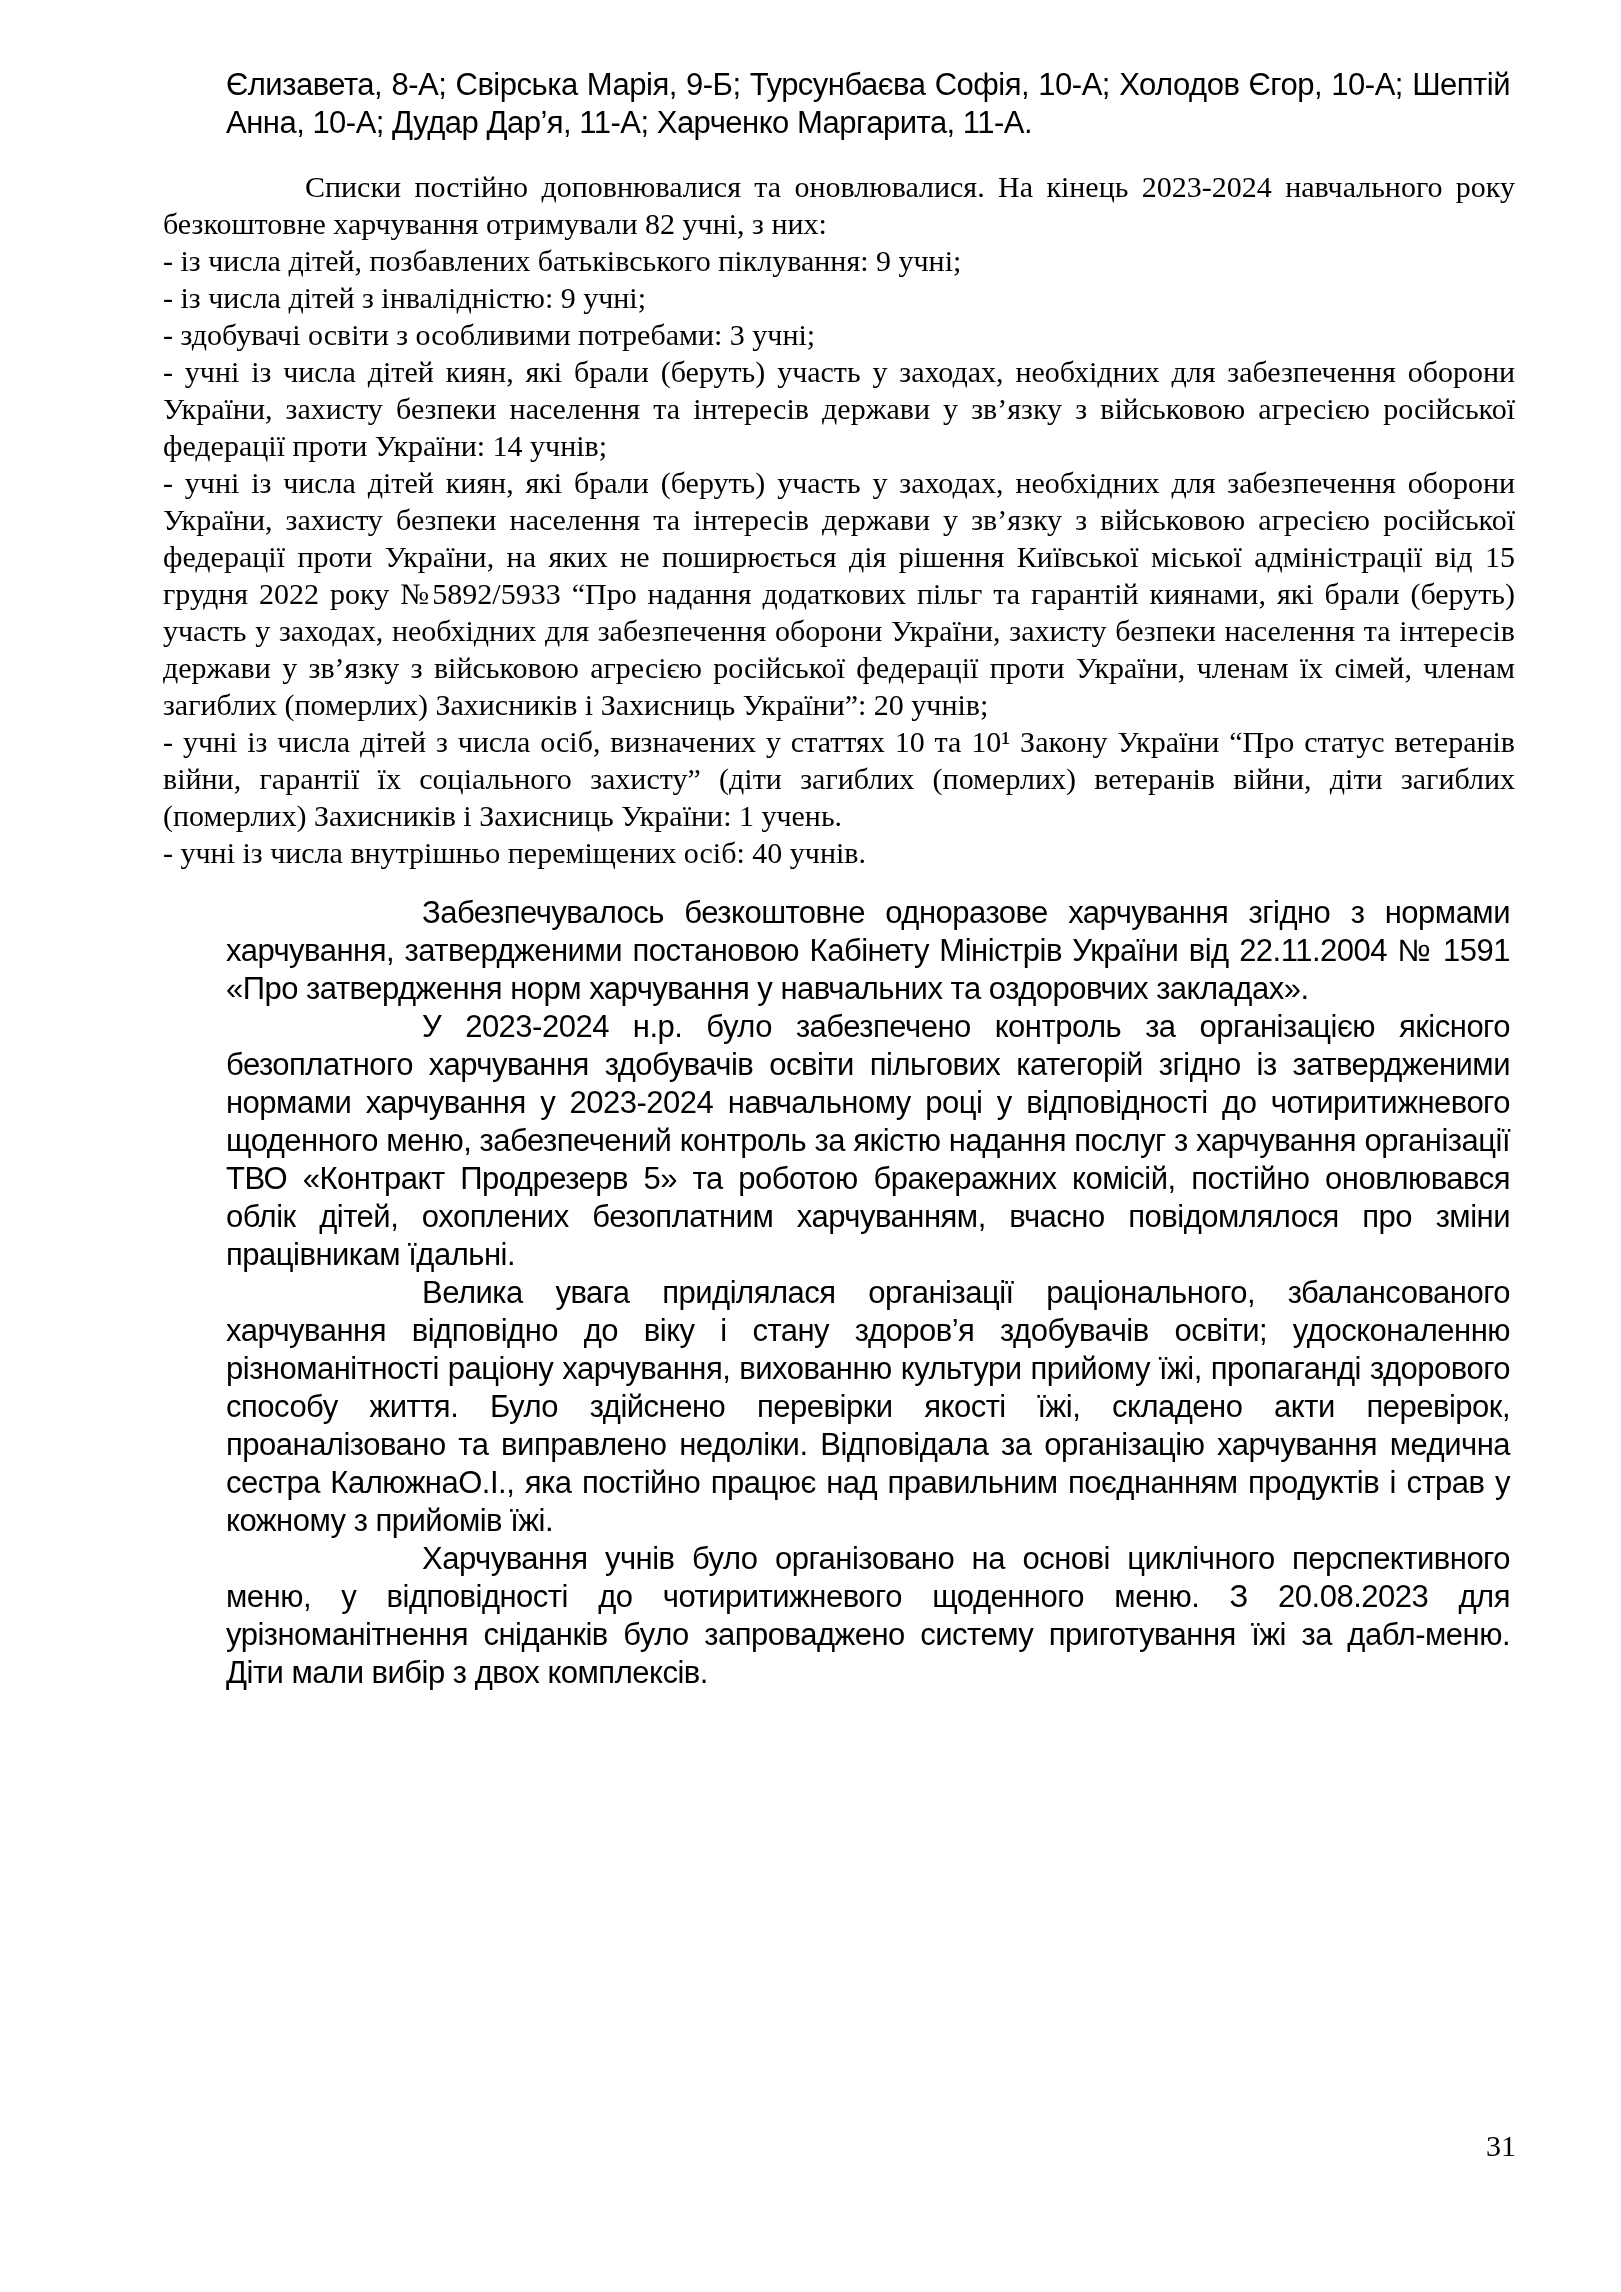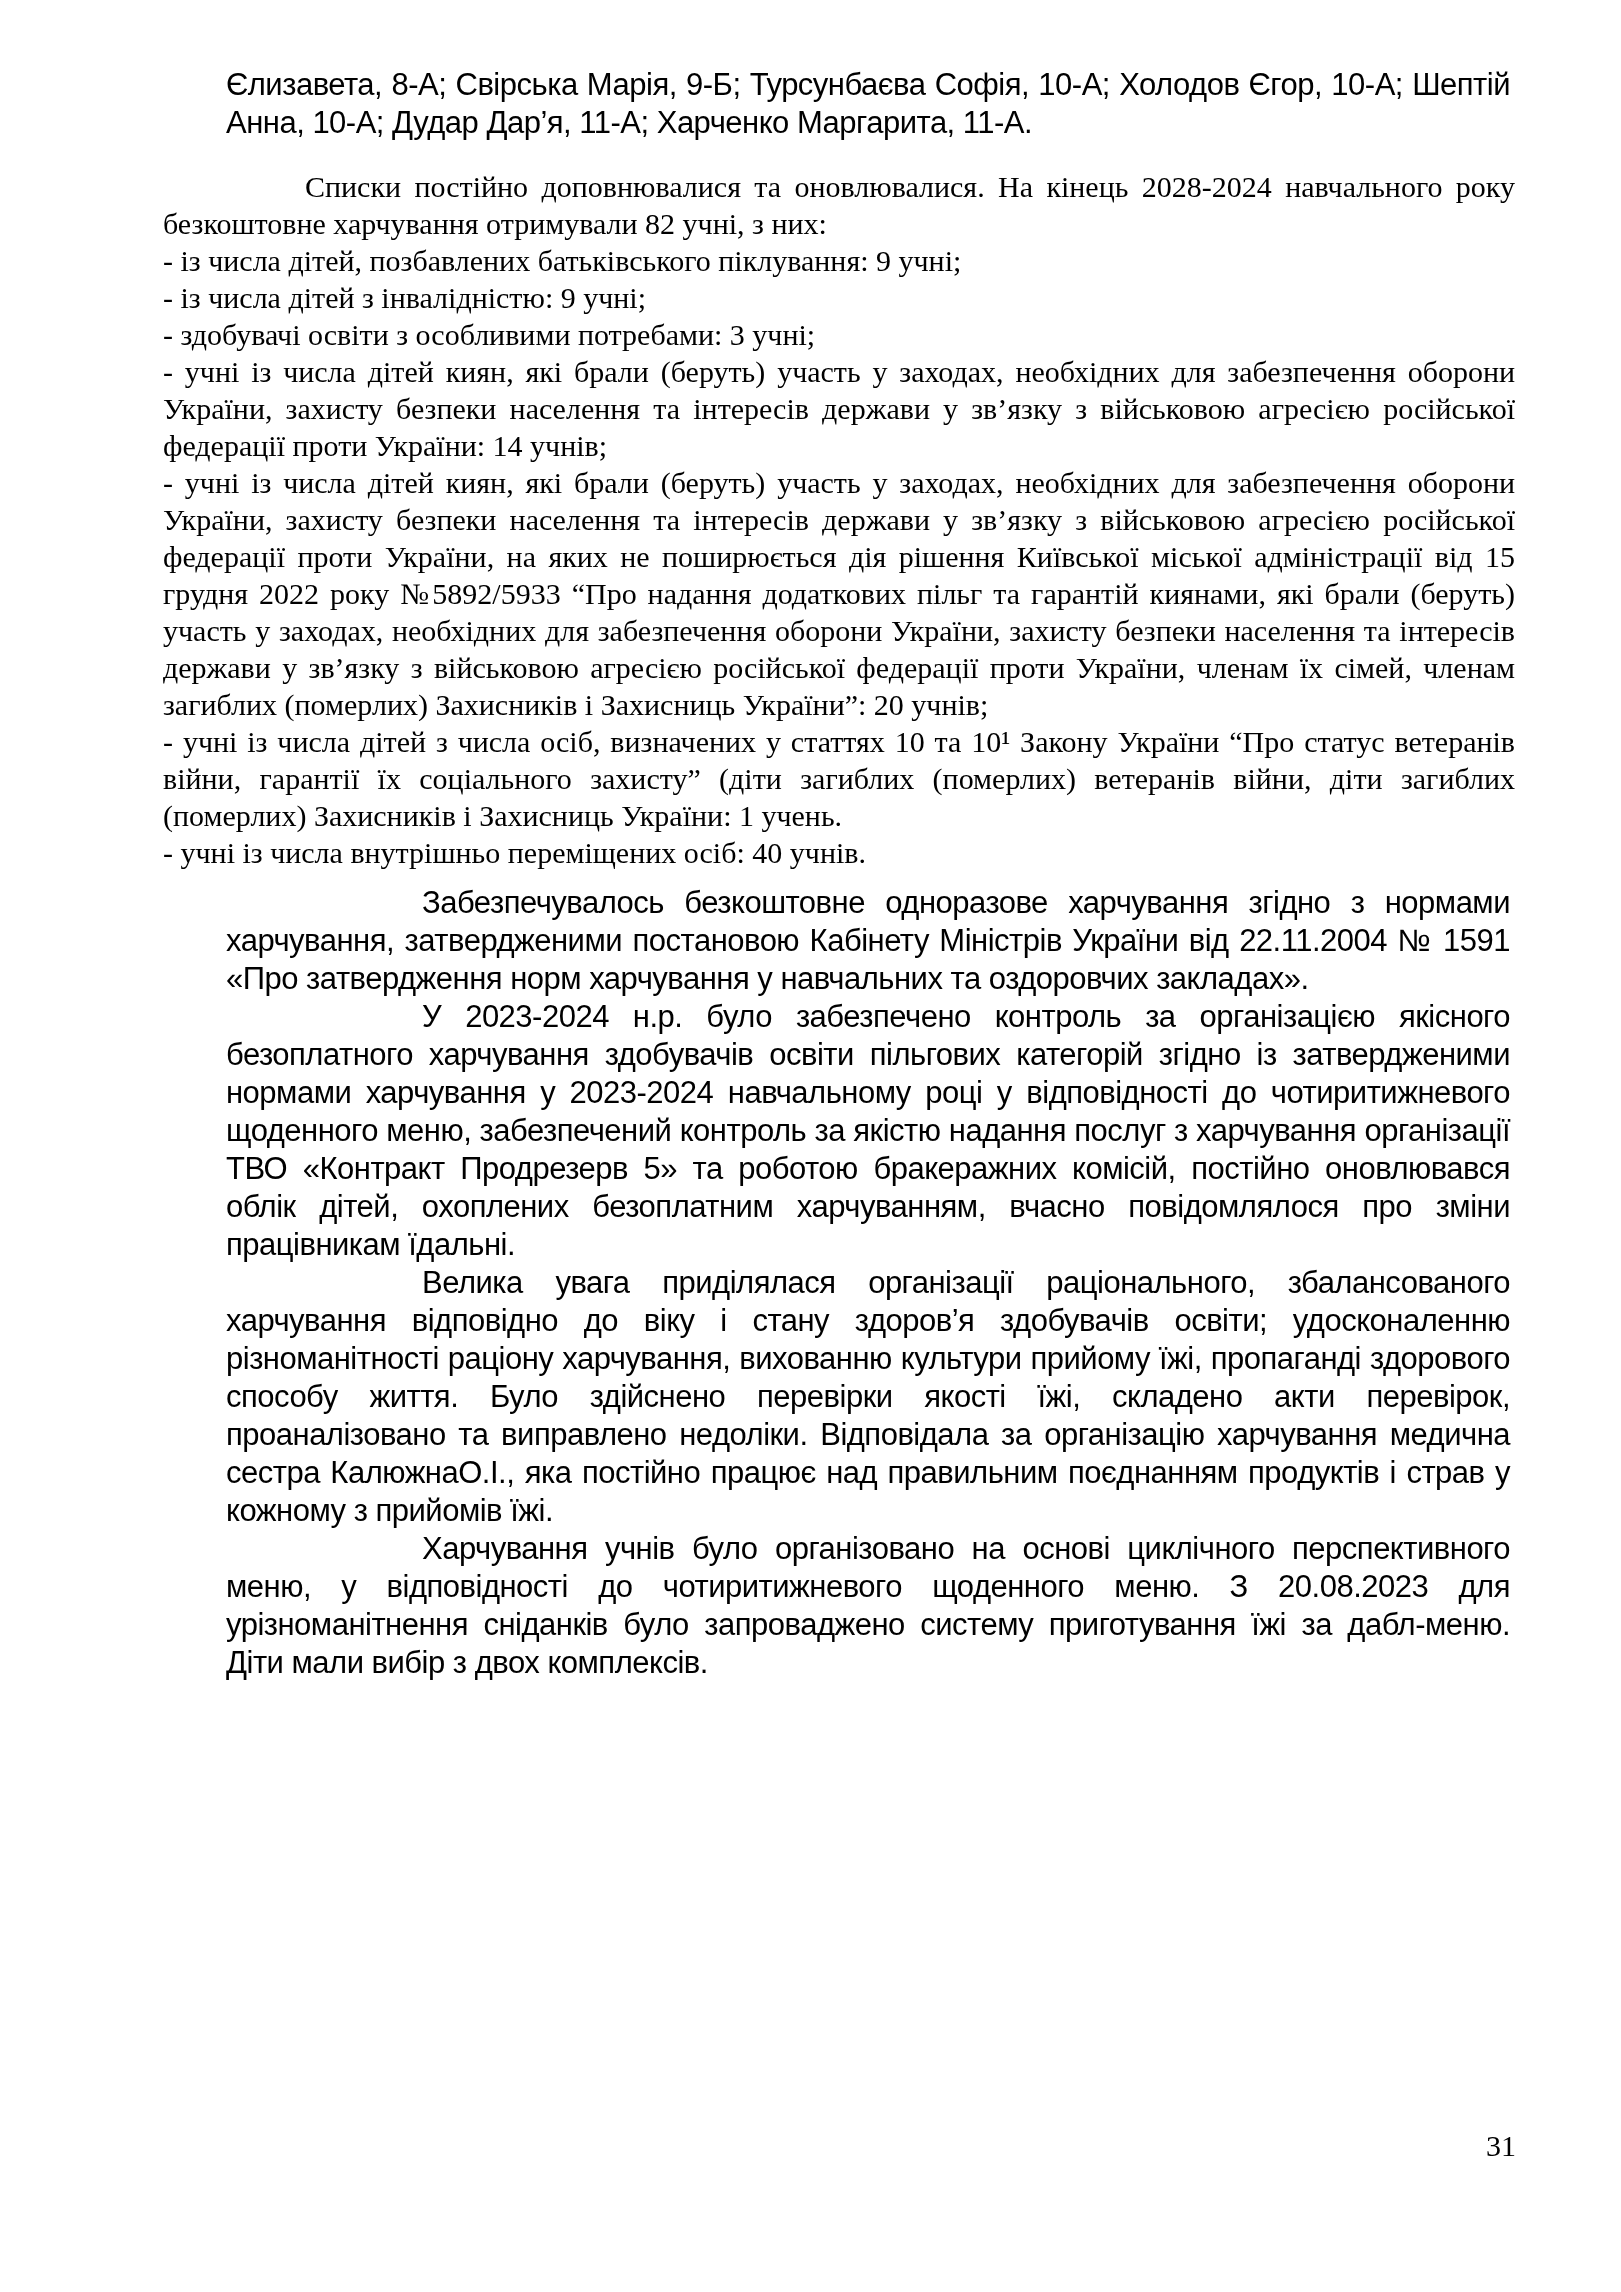--- a/index.html
+++ b/index.html
@@ -44,21 +44,21 @@
   .serif {
     font-family: "Liberation Serif", serif;
     font-size: 30px;
     line-height: 37px;
     text-align: justify;
     color: #000000;
   }
   .serif-block { margin-top: 25.5px; width: 1352px; }
   .lead-indent { text-indent: 142px; }
 
-  .sans-section { margin-top: 13px; }
+  .sans-section { margin-top: 23px; }
   .indent-lg { text-indent: 196px; }
   .indent-sm { text-indent: 85px; }
 
   .pagenum {
     position: absolute;
     left: 1486px;
     top: 2127px;
     font-family: "Liberation Serif", serif;
     font-size: 30px;
     line-height: 37px;
@@ -67,21 +67,21 @@
 </style>
 </head>
 <body>
 
 <div class="page">
   <div class="col">
 
     <p class="sans sans-measure">Єлизавета, 8-А; Свірська Марія, 9-Б; Турсунбаєва Софія, 10-А; Холодов Єгор, 10-А; Шептій Анна, 10-А; Дудар Дар’я, 11-А; Харченко Маргарита, 11-А.</p>
 
     <div class="serif-block">
-      <p class="serif lead-indent">Списки постійно доповнювалися та оновлювалися. На кінець 2028-2024  навчального року безкоштовне харчування отримували 82 учні, з них:</p>
+      <p class="serif lead-indent">Списки постійно доповнювалися та оновлювалися. На кінець 2023-2024  навчального року безкоштовне харчування отримували 82 учні, з них:</p>
       <p class="serif">- із числа дітей, позбавлених батьківського піклування: 9 учні;</p>
       <p class="serif">- із числа дітей з інвалідністю: 9 учні;</p>
       <p class="serif">-  здобувачі освіти з особливими потребами: 3 учні;</p>
       <p class="serif">- учні із числа дітей киян, які брали (беруть) участь у заходах, необхідних для забезпечення оборони України, захисту безпеки населення та інтересів держави у зв’язку з військовою агресією російської федерації проти України: 14 учнів;</p>
       <p class="serif">- учні із числа дітей киян, які брали (беруть) участь у заходах, необхідних для забезпечення оборони України, захисту безпеки населення та інтересів держави у зв’язку з військовою агресією російської федерації проти України, на яких не поширюється дія рішення Київської міської адміністрації від 15 грудня 2022 року №5892/5933 “Про надання додаткових пільг та гарантій киянами, які брали (беруть) участь у заходах, необхідних для забезпечення оборони України, захисту безпеки населення та інтересів держави у зв’язку з військовою агресією російської федерації проти України, членам їх сімей, членам загиблих (померлих) Захисників і Захисниць України”: 20 учнів;</p>
       <p class="serif">- учні із числа дітей з числа осіб, визначених у статтях 10 та 10¹ Закону України  “Про статус ветеранів війни, гарантії їх соціального захисту” (діти загиблих (померлих) ветеранів війни, діти загиблих (померлих) Захисників і Захисниць України: 1 учень.</p>
       <p class="serif">- учні із числа внутрішньо переміщених осіб: 40 учнів.</p>
     </div>
 
     <div class="sans-section sans-measure">

